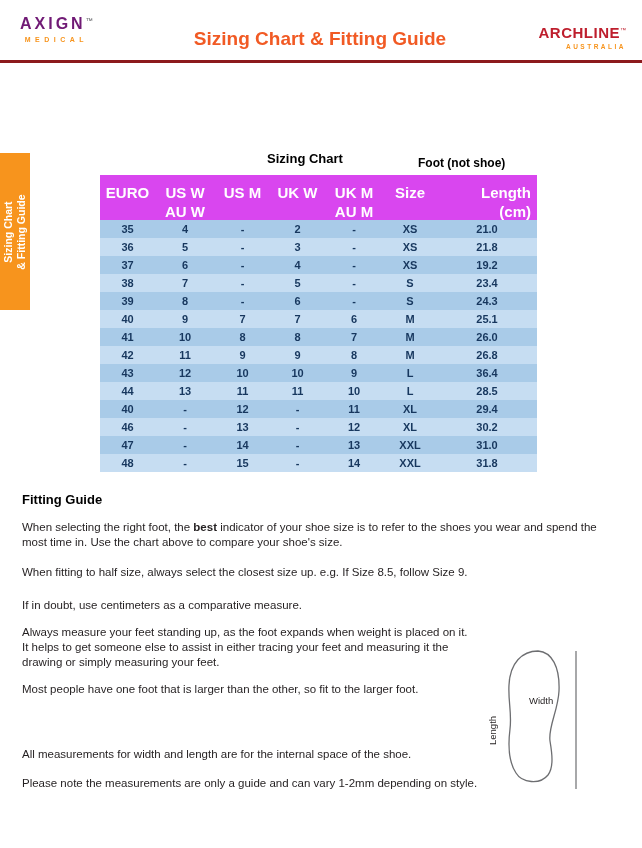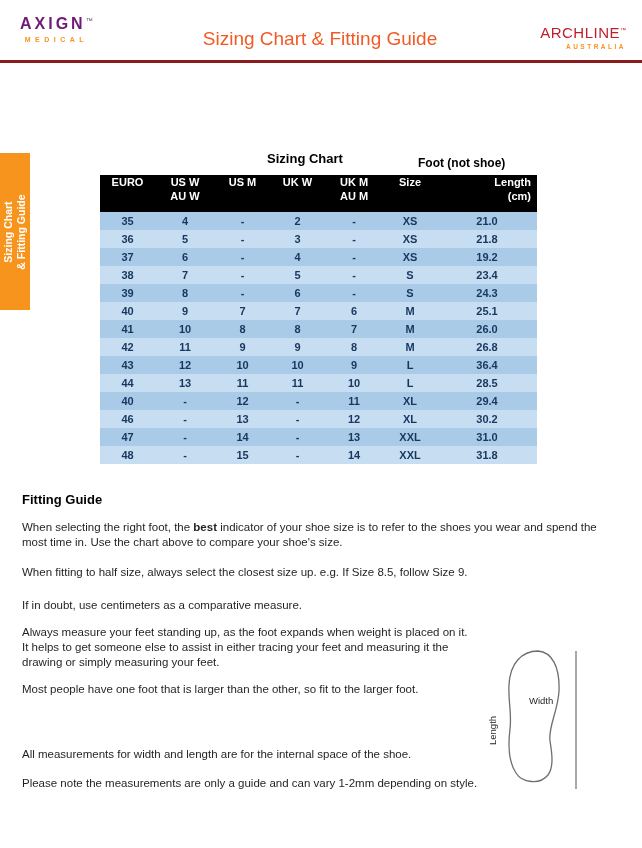--- a/index.html
+++ b/index.html
@@ -15,25 +15,25 @@
   }
 
   
   .axign-logo { position: absolute; left: 20px; top: 13px; text-align: center; }
   .axign-name { font-size: 16px; font-weight: bold; letter-spacing: 3px; color: #701a75; line-height: 21px; }
   .axign-tm { font-size: 7px; vertical-align: super; letter-spacing: 0; color: #55565A; }
   .axign-sub { font-size: 7px; font-weight: bold; letter-spacing: 4.5px; color: #F7941D; margin-top: 2px; }
 
   .page-title {
     position: absolute; left: 140px; top: 28px; width: 360px;
-    text-align: center; font-size: 19px; font-weight: normal; color: #F15A24;
+    text-align: center; font-size: 19px; font-weight: bold; color: #F15A24;
   }
 
   .archline-logo { position: absolute; right: 16px; top: 24px; text-align: right; }
-  .archline-name { font-size: 15px; font-weight: normal; color: #BE1E2D; letter-spacing: 0.5px; line-height: 15px; }
+  .archline-name { font-size: 15px; font-weight: bold; color: #BE1E2D; letter-spacing: 0.5px; line-height: 15px; }
   .archline-tm { font-size: 6px; vertical-align: super; color: #BE1E2D; }
   .archline-sub { font-size: 6.5px; font-weight: bold; color: #F7941D; letter-spacing: 2.5px; margin-top: 1px; }
 
   .header-rule { position: absolute; left: 0; top: 60px; width: 642px; height: 3px; background: #8C1A1D; }
 
   
   .side-tab {
     position: absolute; left: 0; top: 153px; width: 30px; height: 157px;
     background: #F7941D;
     display: flex; align-items: center; justify-content: center;
@@ -48,23 +48,23 @@
   .chart-title { position: absolute; top: 151px; left: 100px; width: 410px;
     text-align: center; font-size: 13px; font-weight: bold; color: #000; }
   .foot-note { position: absolute; top: 156px; left: 418px;
     font-size: 12px; font-weight: bold; color: #000; }
 
   table.sizing-table {
     position: absolute; left: 100px; top: 175px; width: 437px;
     border-collapse: collapse; table-layout: fixed;
   }
   .sizing-table thead th {
-    background: #000000; color: #ffffff;
-    font-size: 11px; font-weight: bold;
-    vertical-align: top; padding: 1px 0 0 0; height: 37px;
+    background: #d946ef; color: #ffffff;
+    font-size: 15px; font-weight: bold;
+    vertical-align: top; padding: 9px 0 0 0; height: 37px;
     text-align: center;
   }
   .sizing-table thead th .l2 { display: block; margin-top: 2px; }
   .sizing-table thead th.col-length { text-align: right; padding-right: 6px; }
   .sizing-table tbody td {
     height: 18px; padding: 0;
     text-align: center; font-size: 11px; font-weight: bold; color: #17375E;
   }
   .sizing-table tbody tr:nth-child(odd)  { background: #A9CBE8; }
   .sizing-table tbody tr:nth-child(even) { background: #C6DDF2; }

